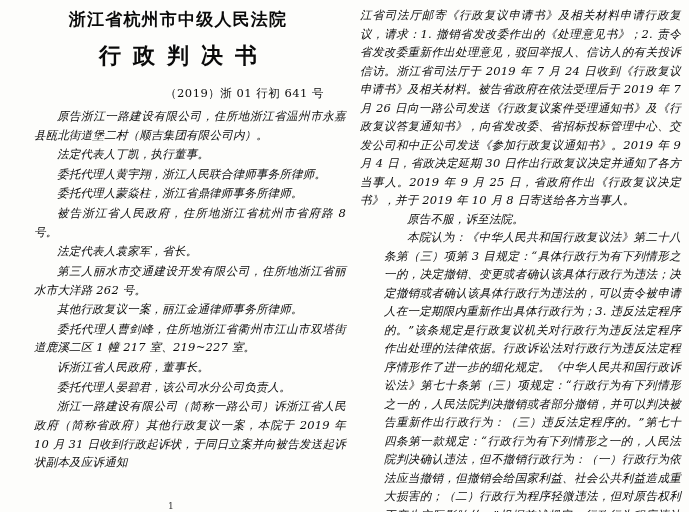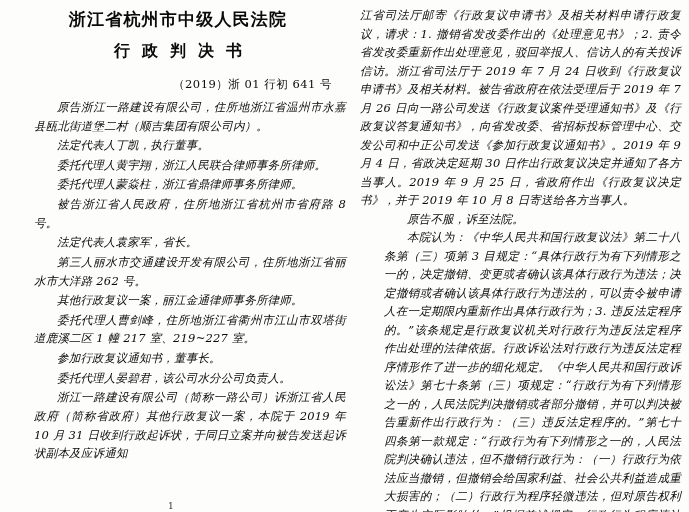--- a/index.html
+++ b/index.html
@@ -43,32 +43,32 @@
     text-align: center;
     font-size: 17px;
     font-weight: bold;
     letter-spacing: 1.2px;
     line-height: 1.35;
     margin: 2px 0 2px 0;
     font-family: "DejaVu Serif", "Liberation Serif", serif;
   }
   .doc-subtitle {
     text-align: center;
-    font-size: 16px;
+    font-size: 22px;
     font-weight: bold;
     letter-spacing: 12px;
     text-indent: 12px;
     line-height: 1.5;
     margin: 8px 0 10px 0;
   }
   .case-no {
     text-align: right;
     font-size: 11.5px;
     letter-spacing: 0.5px;
-    margin: 14px 14px 6px 0;
+    margin: 14px 22px 6px 0;
   }
   p.body-text {
     font-size: 11.5px;
     line-height: 1.62;
     margin: 0 0 1px 0;
     text-align: justify;
     text-justify: inter-ideograph;
     letter-spacing: 0.2px;
     font-style: italic;
   }
@@ -101,21 +101,21 @@
 
       <p class="body-text indent2">原告浙江一路建设有限公司，住所地浙江省温州市永嘉县瓯北街道堡二村（顺吉集团有限公司内）。</p>
       <p class="body-text indent2">法定代表人丁凯，执行董事。</p>
       <p class="body-text indent2">委托代理人黄宇翔，浙江人民联合律师事务所律师。</p>
       <p class="body-text indent2">委托代理人蒙焱柱，浙江省鼎律师事务所律师。</p>
       <p class="body-text indent2">被告浙江省人民政府，住所地浙江省杭州市省府路 8 号。</p>
       <p class="body-text indent2">法定代表人袁家军，省长。</p>
       <p class="body-text indent2">第三人丽水市交通建设开发有限公司，住所地浙江省丽水市大洋路 262 号。</p>
       <p class="body-text indent2">其他行政复议一案，丽江金通律师事务所律师。</p>
       <p class="body-text indent2">委托代理人曹剑峰，住所地浙江省衢州市江山市双塔街道鹿溪二区 1 幢 217 室、219~227 室。</p>
-      <p class="body-text indent2">参加行政复议通知书，董事长。</p>
+      <p class="body-text indent2">诉浙江省人民政府，董事长。</p>
       <p class="body-text indent2">委托代理人晏碧君，该公司水分公司负责人。</p>
       <p class="body-text indent2">浙江一路建设有限公司（简称一路公司）诉浙江省人民政府（简称省政府）其他行政复议一案，本院于 2019 年 10 月 31 日收到行政起诉状，于同日立案并向被告发送起诉状副本及应诉通知</p>
     </div>
 
     <div class="col col-right">
       <p class="body-text">江省司法厅邮寄《行政复议申请书》及相关材料申请行政复议，请求：1. 撤销省发改委作出的《处理意见书》；2. 责令省发改委重新作出处理意见，驳回举报人、信访人的有关投诉信访。浙江省司法厅于 2019 年 7 月 24 日收到《行政复议申请书》及相关材料。被告省政府在依法受理后于 2019 年 7 月 26 日向一路公司发送《行政复议案件受理通知书》及《行政复议答复通知书》，向省发改委、省招标投标管理中心、交发公司和中正公司发送《参加行政复议通知书》。2019 年 9 月 4 日，省政决定延期 30 日作出行政复议决定并通知了各方当事人。2019 年 9 月 25 日，省政府作出《行政复议决定书》，并于 2019 年 10 月 8 日寄送给各方当事人。</p>
       <p class="body-text indent2">原告不服，诉至法院。</p>
       <p class="body-text indent2">本院认为：《中华人民共和国行政复议法》第二十八条第（三）项第 3 目规定：“具体行政行为有下列情形之一的，决定撤销、变更或者确认该具体行政行为违法；决定撤销或者确认该具体行政行为违法的，可以责令被申请人在一定期限内重新作出具体行政行为；3. 违反法定程序的。”该条规定是行政复议机关对行政行为违反法定程序作出处理的法律依据。行政诉讼法对行政行为违反法定程序情形作了进一步的细化规定。《中华人民共和国行政诉讼法》第七十条第（三）项规定：“行政行为有下列情形之一的，人民法院判决撤销或者部分撤销，并可以判决被告重新作出行政行为：（三）违反法定程序的。”第七十四条第一款规定：“行政行为有下列情形之一的，人民法院判决确认违法，但不撤销行政行为：（一）行政行为依法应当撤销，但撤销会给国家利益、社会公共利益造成重大损害的；（二）行政行为程序轻微违法，但对原告权利不产生实际影响的。”根据前述规定，行政行为程序违法应当根据其违法</p>
     </div>
 

